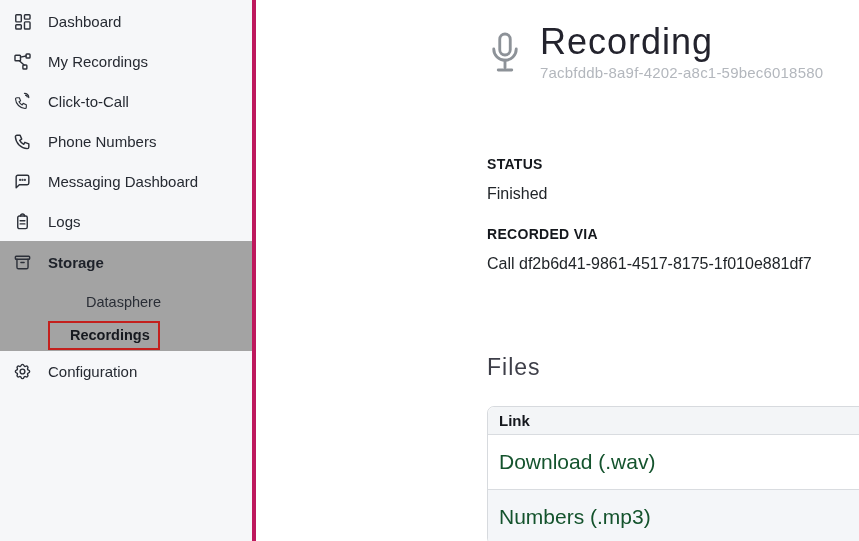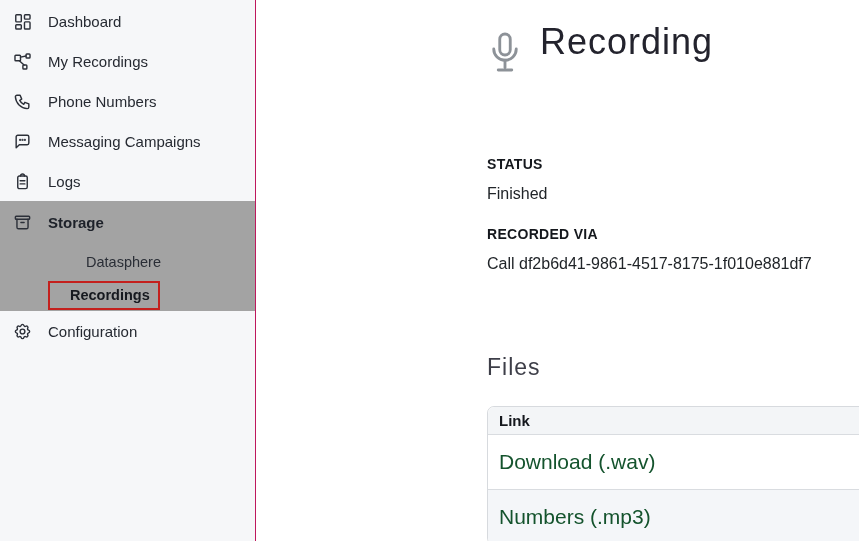--- a/index.html
+++ b/index.html
@@ -5,21 +5,21 @@
   * { margin: 0; padding: 0; box-sizing: border-box; }
   html, body { width: 859px; height: 541px; overflow: hidden; background: #fff; }
   body { font-family: "Liberation Sans", sans-serif; color: #23272e; position: relative; }
 
   .app { display: flex; width: 859px; height: 541px; }
 
   
   .sidebar {
     width: 256px; min-width: 256px; height: 541px;
     background: #f6f7f9;
-    border-right: 1px solid #be185d;
+    border-right: 4px solid #be185d;
     padding-top: 1px;
   }
   .nav-item {
     height: 40px; display: flex; align-items: center;
     padding-left: 13px; gap: 16px; cursor: pointer;
   }
   .nav-item .icon { width: 19px; height: 19px; display: inline-flex; color: #2c3039; flex: none; }
   .nav-item .icon svg { width: 19px; height: 19px; }
   .nav-label { font-size: 15px; color: #262a32; white-space: nowrap; }
 
@@ -107,40 +107,50 @@
             <rect x="2.5" y="4" width="7" height="7" rx="1"></rect>
             <rect x="16.5" y="2.5" width="5" height="5" rx="1"></rect>
             <rect x="12.5" y="16.5" width="5" height="5" rx="1"></rect>
             <path d="M9.5 6.5l7-1.5"></path>
             <path d="M8 11l6 5.5"></path>
           </svg>
       </span>
       <span class="nav-label">My Recordings</span>
     </div>
 
+    <div class="nav-item">
+      <span class="icon">
+        <svg viewBox="0 0 24 24" fill="none" stroke="currentColor" stroke-width="1.8" stroke-linecap="round" stroke-linejoin="round">
+            <path d="M5 4h4l2 5-2.5 1.5a11 11 0 0 0 5 5L15 13l5 2v4a2 2 0 0 1-2 2A16 16 0 0 1 3 6a2 2 0 0 1 2-2" transform="scale(0.8) translate(1,5)"></path>
+            <path d="M15 8a2 2 0 0 1 2 2" transform="translate(1,-4)"></path>
+            <path d="M15 4a6 6 0 0 1 6 6" transform="translate(1,-2) scale(0.9)"></path>
+          </svg>
+      </span>
+      <span class="nav-label">Click-to-Call</span>
+    </div>
 
     <div class="nav-item">
       <span class="icon">
         <svg viewBox="0 0 24 24" fill="none" stroke="currentColor" stroke-width="1.8" stroke-linecap="round" stroke-linejoin="round">
             <path d="M5 4h4l2 5-2.5 1.5a11 11 0 0 0 5 5L15 13l5 2v4a2 2 0 0 1-2 2A16 16 0 0 1 3 6a2 2 0 0 1 2-2"></path>
           </svg>
       </span>
       <span class="nav-label">Phone Numbers</span>
     </div>
 
     <div class="nav-item">
       <span class="icon">
         <svg viewBox="0 0 24 24" fill="none" stroke="currentColor" stroke-width="1.8" stroke-linecap="round" stroke-linejoin="round">
             <path d="M4 18V6a2 2 0 0 1 2-2h12a2 2 0 0 1 2 2v8a2 2 0 0 1-2 2H8l-4 4z"></path>
             <circle cx="9" cy="10" r="0.5" fill="currentColor"></circle>
             <circle cx="12" cy="10" r="0.5" fill="currentColor"></circle>
             <circle cx="15" cy="10" r="0.5" fill="currentColor"></circle>
           </svg>
       </span>
-      <span class="nav-label">Messaging Campaigns</span>
+      <span class="nav-label">Messaging Dashboard</span>
     </div>
 
 
     <div class="nav-item">
       <span class="icon">
         <svg viewBox="0 0 24 24" fill="none" stroke="currentColor" stroke-width="1.8" stroke-linecap="round" stroke-linejoin="round">
             <rect x="6" y="5" width="12" height="16" rx="2"></rect>
             <path d="M9.5 5a2.5 2.5 0 0 1 5 0"></path>
             <path d="M9 11h6M9 15h6"></path>
           </svg>
@@ -190,20 +200,21 @@
         <span class="mic-icon">
           <svg width="36" height="56" viewBox="0 0 24 34" fill="none" stroke="currentColor" stroke-width="1.9" stroke-linecap="round" stroke-linejoin="round">
               <rect x="8.5" y="3" width="7" height="14" rx="3.5"></rect>
               <path d="M4.5 13a7.5 7.5 0 0 0 15 0"></path>
               <path d="M12 20.5v5"></path>
               <path d="M7.5 27h9"></path>
             </svg>
         </span>
         <div class="title-block">
           <div class="page-title">Recording</div>
+          <div class="record-id">7acbfddb-8a9f-4202-a8c1-59bec6018580</div>
         </div>
       </div>
 
       <div class="fields">
         <div class="field">
           <div class="field-label">STATUS</div>
           <div class="field-value">Finished</div>
         </div>
         <div class="field">
           <div class="field-label">RECORDED VIA</div>

